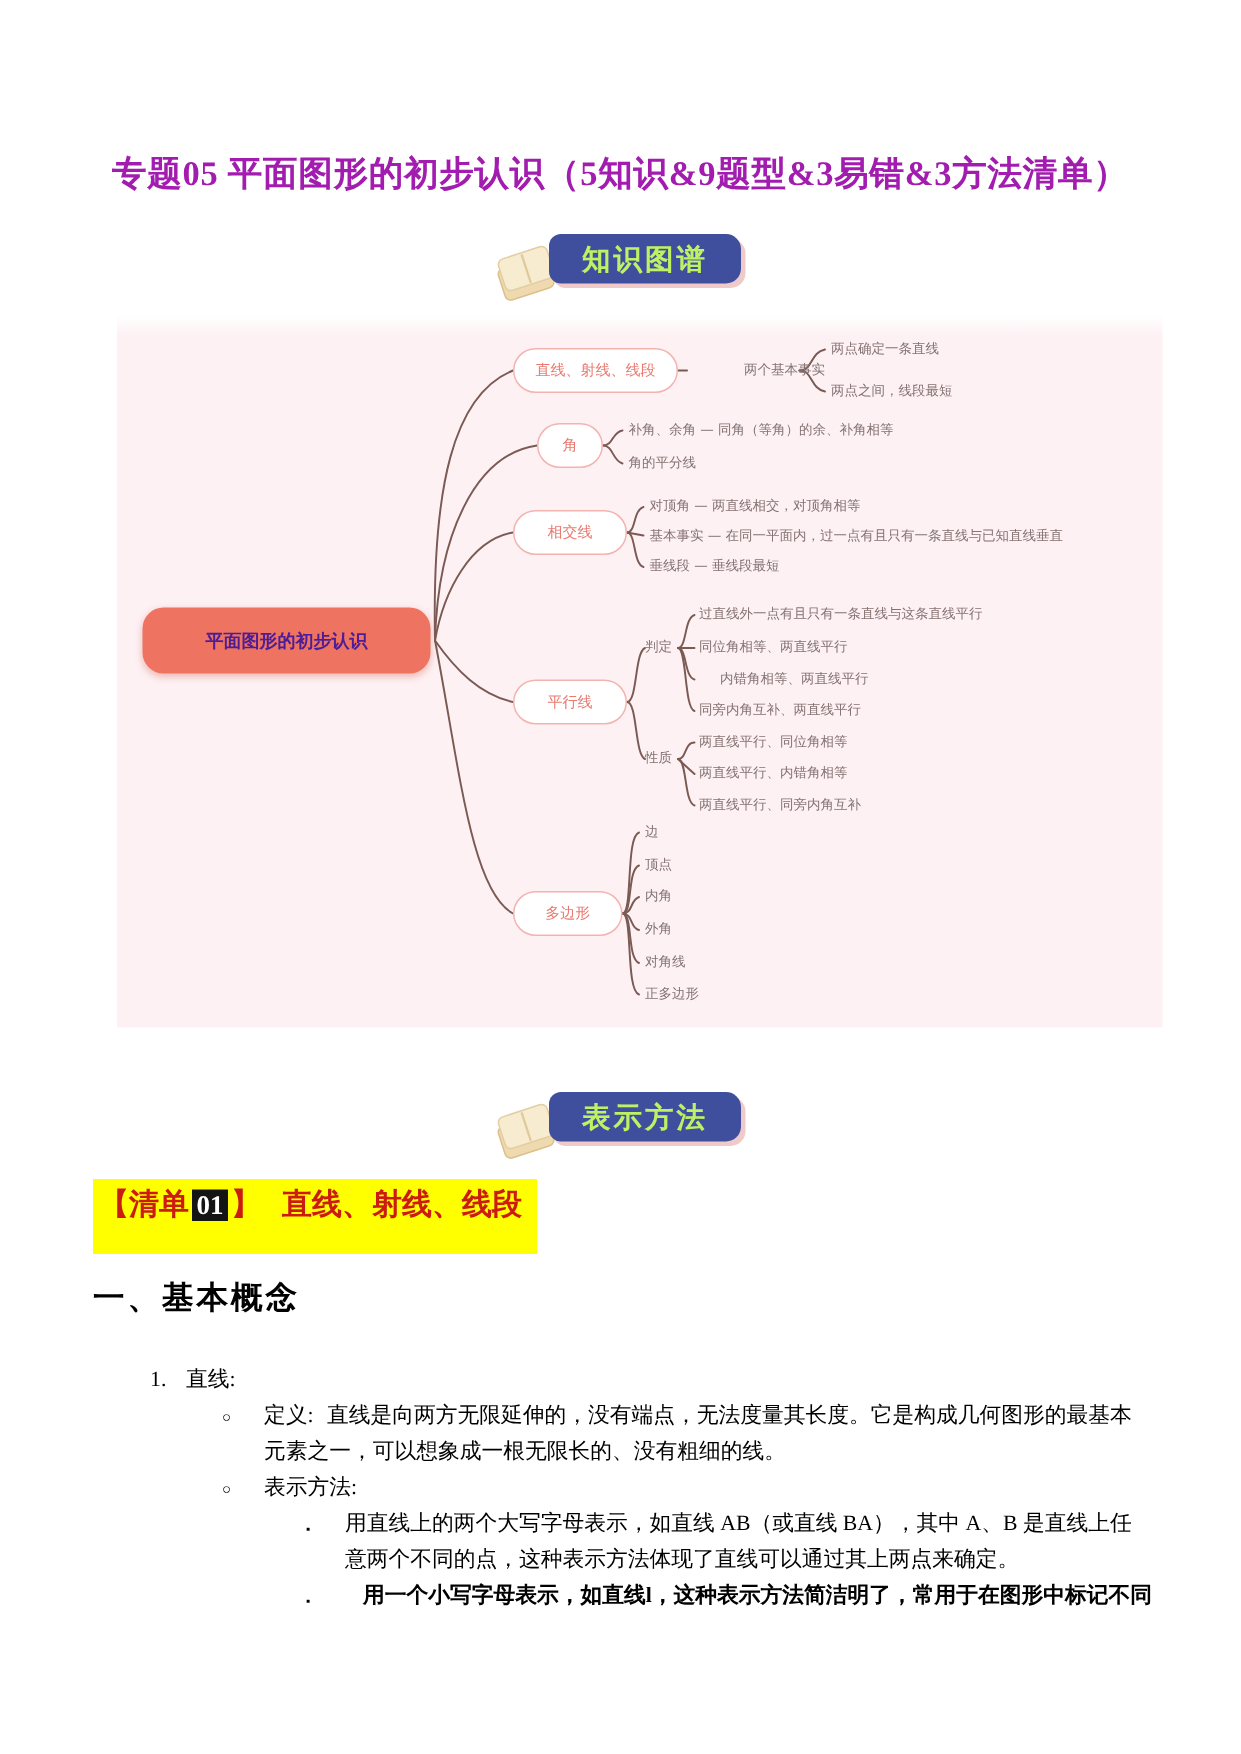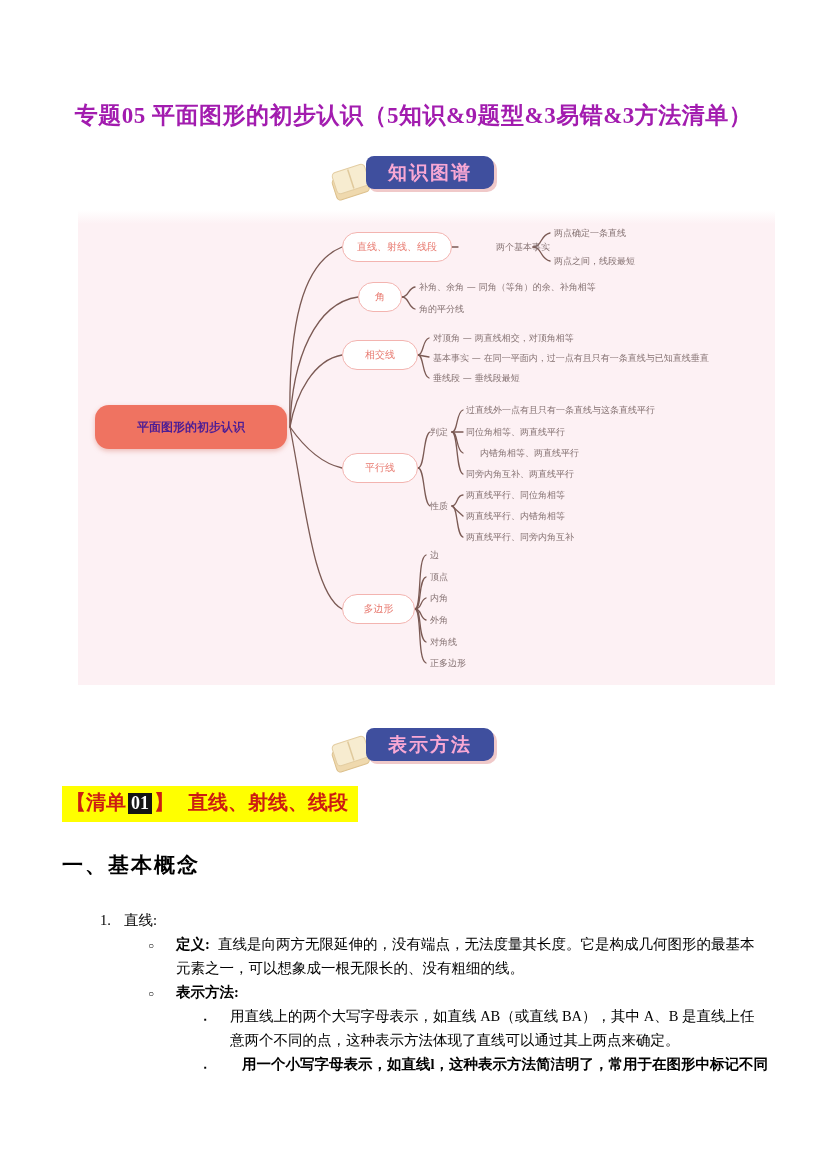--- a/index.html
+++ b/index.html
@@ -2,41 +2,41 @@
 <html><head>
 <meta charset="utf-8">
 <style>
   * { margin:0; padding:0; box-sizing:border-box; }
   body { width:827px; height:1169px; background:#ffffff; font-family:"Liberation Serif", serif; position:relative; overflow:hidden; }
   .page { position:absolute; left:0; top:0; width:827px; height:1169px; }
 
   .doc-title { position:absolute; left:0; top:100px; width:827px; text-align:center; font-size:23px; font-weight:bold; color:#a21caf; letter-spacing:0.5px; }
 
   .banner-wrap { position:absolute; width:200px; height:50px; }
-  .banner-blue { position:absolute; left:40px; top:0; width:128px; height:33px; background:#3f4f9e; border-radius:8px 10px 10px 8px; box-shadow:3px 3px 0 #f0c9c9; display:flex; align-items:center; justify-content:center; color:#f9a8d4; font-size:19px; font-weight:bold; font-family:"Liberation Sans", sans-serif; letter-spacing:2px; }
+  .banner-blue { position:absolute; left:40px; top:0; width:128px; height:33px; background:#3f4f9e; border-radius:8px 10px 10px 8px; box-shadow:3px 3px 0 #f0c9c9; display:flex; align-items:center; justify-content:center; color:#bef264; font-size:19px; font-weight:bold; font-family:"Liberation Sans", sans-serif; letter-spacing:2px; }
   .banner-icon { position:absolute; left:0; top:4px; width:52px; height:44px; }
 
   .mindmap { position:absolute; left:78px; top:210px; width:697px; height:475px; background:linear-gradient(#ffffff 0px, #fdf1f4 14px, #fdf1f4 100%); }
   .mm-svg { position:absolute; left:0; top:0; width:697px; height:475px; }
   .mm-root { position:absolute; left:17px; top:195px; width:192px; height:44px; background:#ef7361; border-radius:14px; box-shadow:0 2px 5px rgba(205,85,65,0.35); display:flex; align-items:center; justify-content:center; color:#4c1d95; font-size:12px; font-weight:bold; font-family:"Liberation Sans", sans-serif; }
   .mm-node { position:absolute; height:30px; background:#ffffff; border:1px solid #f3b4b0; border-radius:15px; display:flex; align-items:center; justify-content:center; color:#e87a70; font-size:10px; font-family:"DejaVu Sans", sans-serif; white-space:nowrap; }
   .mm-leaf { position:absolute; color:#857272; font-size:9px; font-family:"DejaVu Sans", sans-serif; white-space:nowrap; line-height:12px; }
   .mm-sub { position:absolute; color:#857272; font-size:9px; font-family:"DejaVu Sans", sans-serif; white-space:nowrap; line-height:12px; }
 
-  .tag-line { position:absolute; left:62px; top:786px; background:#ffff00; padding:3px 10px 6px 4px; font-size:20px; font-weight:bold; color:#cc1c12; white-space:nowrap; }
+  .tag-line { position:absolute; left:62px; top:786px; background:#ffff00; padding:3px 10px 20px 4px; font-size:20px; font-weight:bold; color:#cc1c12; white-space:nowrap; }
   .tag-num { display:inline-block; background:#141414; color:#ffffff; padding:0 3px; font-size:18px; margin:0 2px; }
   .tag-title { margin-left:14px; }
 
   .section-heading { position:absolute; left:62px; top:851px; font-size:21px; font-weight:bold; color:#000; letter-spacing:2px; }
 
   .body-text { position:absolute; left:0; top:908px; width:780px; font-size:14.5px; color:#000; line-height:24px; }
   .num { position:absolute; left:100px; top:0; }
   .li-title { position:absolute; left:124px; top:0; font-weight:normal; }
   .bullet-circle { position:absolute; font-size:10px; }
-  .bold-label { font-weight:bold;text-align:right; }
+  .bold-label { font-weight:normal;text-align:right; }
   .para { position:absolute; }
   .sq { position:absolute; font-size:8px; }
 </style>
 </head>
 <body>
 
 <div class="page">
 
   <div class="doc-title">专题05 平面图形的初步认识（5知识&amp;9题型&amp;3易错&amp;3方法清单）</div>
 

